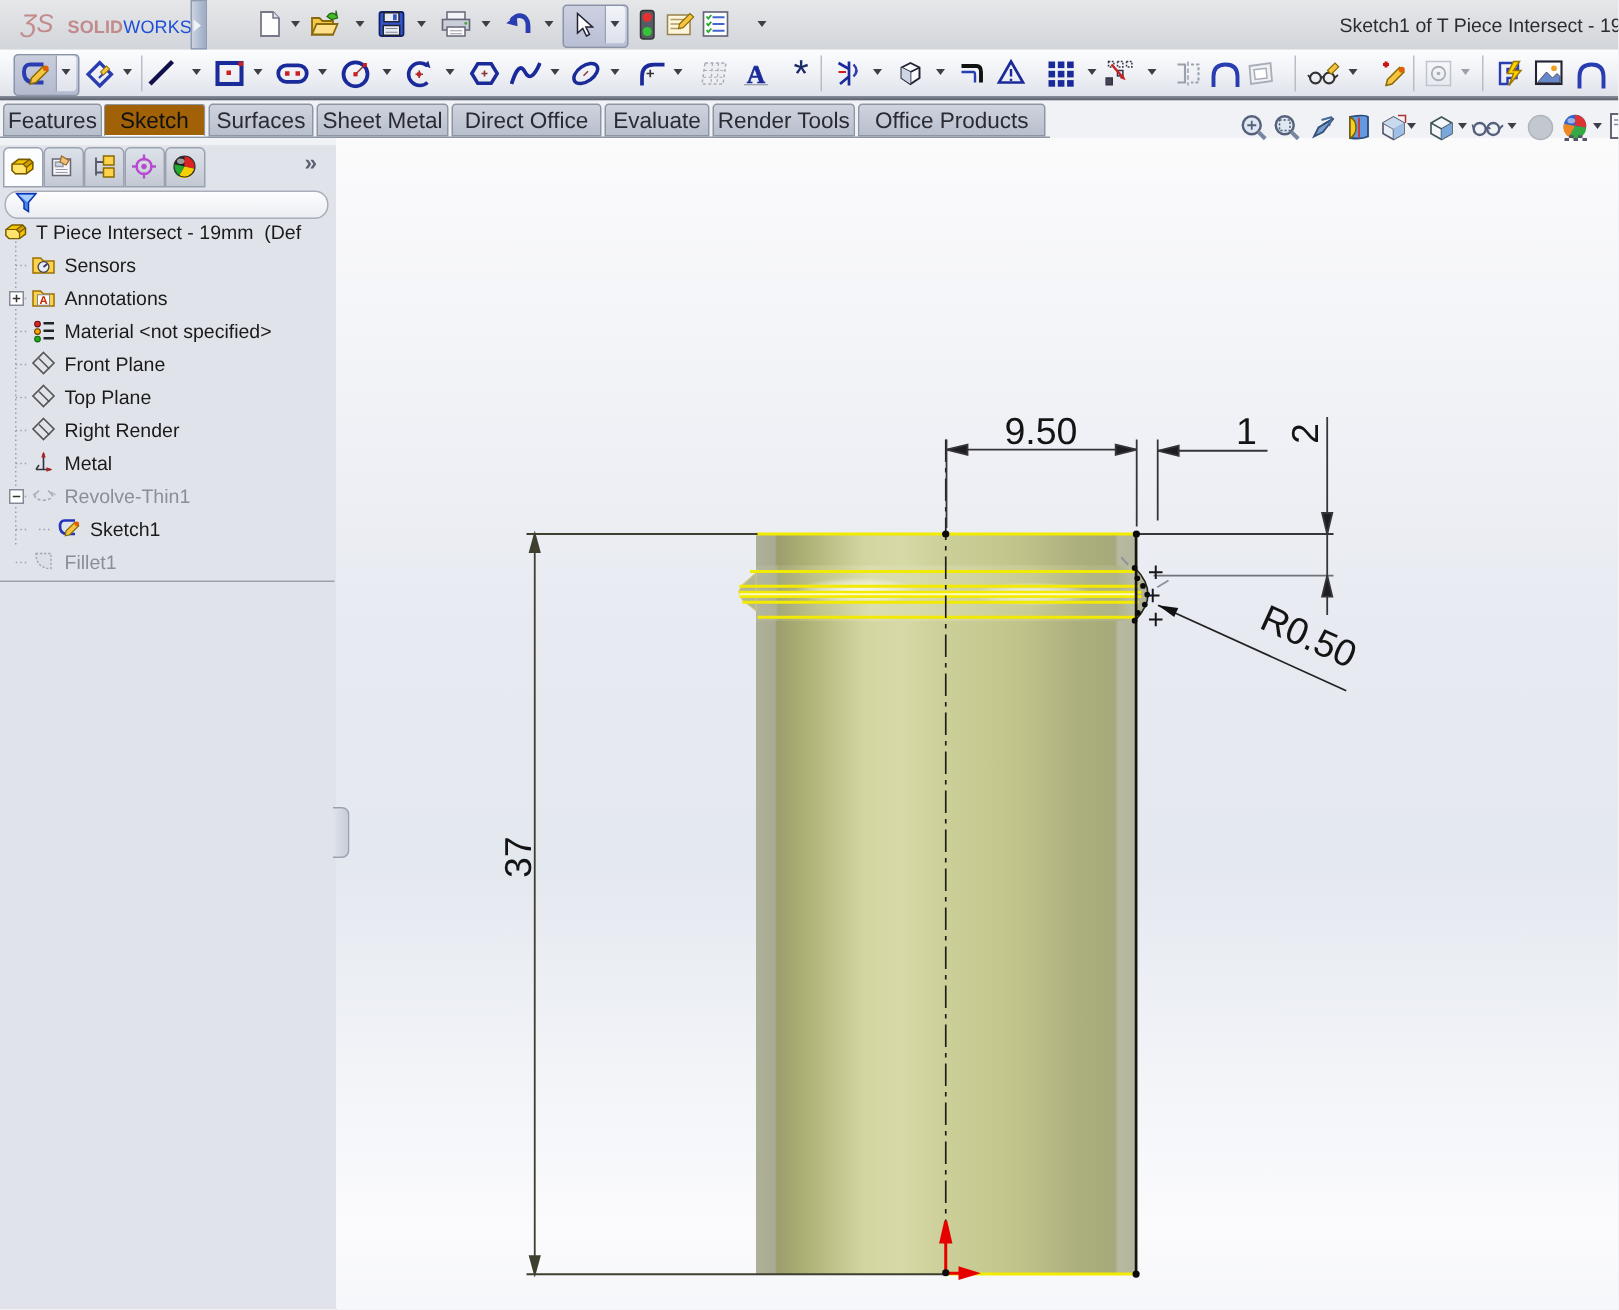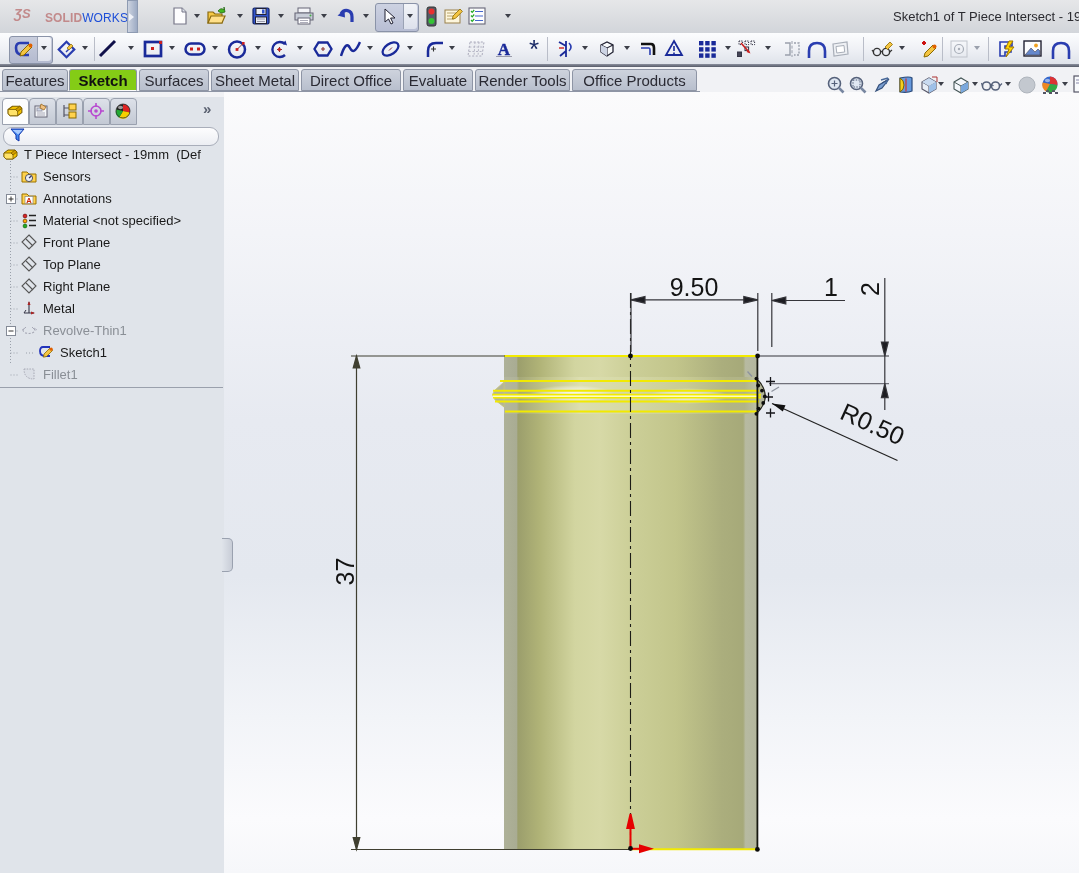--- a/index.html
+++ b/index.html
@@ -9,21 +9,21 @@
   
   #row1{left:0;top:0;width:1079px;height:33px;
     background:linear-gradient(#e6e7e9,#d2d5da);border-bottom:1px solid #bfc3ca;}
   #row2{left:0;top:33px;width:1079px;height:31px;
     background:linear-gradient(#fcfdfe,#eef0f5 55%,#dfe3ea);}
   #row2line{left:0;top:64px;width:1079px;height:3px;background:linear-gradient(#8a8f9d,#565b68);}
   #row3{left:0;top:67px;width:1079px;height:30px;background:#f1f2f5;}
   .tab{position:absolute;top:69px;height:22px;line-height:21px;box-sizing:border-box;text-align:center;
     font-size:15px;color:#2a2a33;background:linear-gradient(#ced3dd,#b8bfcd);
     border:1px solid #8e95a5;border-radius:3px 3px 0 0;z-index:5;}
-  .tabact{background:#84cc16;font-weight:bold;border-bottom:1px solid #fbfbfd;color:#111;}
+  .tabact{background:#a16207;font-weight:normal;border-bottom:1px solid #fbfbfd;color:#111;}
   #tabline{left:0;top:91px;width:700px;height:1px;background:#8e95a5;}
   
   #panel{left:0;top:97px;width:224px;height:776px;background:#e0e4ea;border-right:1px solid #8f96a4;}
   .ptab{position:absolute;top:1px;width:25px;height:25px;background:linear-gradient(#dde1e9,#c3c9d4);
     border:1px solid #9aa1af;border-radius:4px 4px 0 0;}
   .ptabact{background:#fcfdfe;}
   #filter{position:absolute;left:3px;top:30px;width:214px;height:17px;border:1px solid #a9aeba;
     border-radius:9px;background:linear-gradient(#fdfdfe,#eceef3);}
   .trow{position:absolute;left:0;width:200px;height:22px;font-size:13px;color:#1a1a1a;white-space:nowrap;}
   .trow span{position:absolute;top:3px;}
@@ -153,21 +153,21 @@
             <path d="M8,1 L15,8 L8,15 L1,8 Z" fill="none" stroke="#555" stroke-width="1.1"></path>
             <path d="M5,5 l7,7" stroke="#555" stroke-width="1.1"></path>
           </svg>
           <span style="left:43px">Top Plane</span>
         </div>
       <div class="trow" style="top:179px">
           <svg style="position:absolute;left:21px;top:2px" width="17" height="17" viewBox="0 0 17 17">
             <path d="M8,1 L15,8 L8,15 L1,8 Z" fill="none" stroke="#555" stroke-width="1.1"></path>
             <path d="M5,5 l7,7" stroke="#555" stroke-width="1.1"></path>
           </svg>
-          <span style="left:43px">Right Plane</span>
+          <span style="left:43px">Right Render</span>
         </div>
       <div class="trow" style="top:201px">
           <svg style="position:absolute;left:21px;top:2px" width="17" height="17" viewBox="0 0 17 17">
             <path d="M8,2 L8,13 M3,13 l10,0" stroke="#334" stroke-width="1.1"></path>
             <path d="M8,1 L6.5,5 L9.5,5 Z" fill="#aa2222"></path>
             <path d="M14,13 L10,11.5 L10,14.5 Z" fill="#aa2222"></path>
             <path d="M3,13 L5,10" stroke="#334" stroke-width="1"></path>
           </svg>
           <span style="left:43px">Metal</span>
         </div>
@@ -352,21 +352,21 @@
       <path d="M770.5,377 v9 M766,381.5 h9"></path>
       <path d="M768.5,392.5 v9 M764,397 h9"></path>
       <path d="M770.5,408.5 v9 M766,413 h9"></path>
     </g>
     <g stroke="#8d939e" stroke-width="1.3">
       <line x1="747.5" y1="371.5" x2="752" y2="376.5"></line>
       <line x1="771.5" y1="391.5" x2="779" y2="387"></line>
     </g>
   </svg>
   <div class="abs" id="iconlayer" style="left:0;top:0;width:1079px;height:873px;pointer-events:none;">
-    <div style="position:absolute;left:14px;top:6px;font-size:13px;color:#c28a8b;font-weight:bold;font-family:'Liberation Sans';font-style:italic;">ƷS</div>
+    <div style="position:absolute;left:14px;top:6px;font-size:17px;color:#c28a8b;font-weight:normal;font-family:'Liberation Sans';font-style:italic;">ƷS</div>
     <div style="position:absolute;left:45px;top:11px;font-size:12px;color:#c28a8b;font-family:'Liberation Sans';letter-spacing:0.1px;"><b>SOLID</b><span style="color:#1d4ed8">WORKS</span></div>
     <div style="position:absolute;left:127px;top:0px;width:9px;height:31px;background:linear-gradient(90deg,#ccd3e0,#9dabc4);border:1px solid #8e9bb2;"></div>
     <div style="position:absolute;left:129px;top:13px;width:0;height:0;border-top:4px solid transparent;border-bottom:4px solid transparent;border-left:5px solid #f0f2f8;"></div>
     <svg style="position:absolute;left:171px;top:7px" width="17" height="18" viewBox="0 0 17 18">
         <path d="M3,1 L11,1 L15,5 L15,17 L3,17 Z" fill="#fdfdfe" stroke="#778" stroke-width="1.2"></path>
         <path d="M11,1 L11,5 L15,5" fill="#dde2ea" stroke="#778" stroke-width="1"></path>
       </svg>
     <div style="position:absolute;left:193.5px;top:14px;width:0;height:0;border-left:3.5px solid transparent;border-right:3.5px solid transparent;border-top:4px solid #3c3f48"></div>
     <svg style="position:absolute;left:206px;top:6px" width="20" height="20" viewBox="0 0 20 20">
         <path d="M2,6 L2,17 L16,17 L16,8 L9,8 L7,6 Z" fill="#f5c945" stroke="#8a6a10" stroke-width="1.2"></path>

